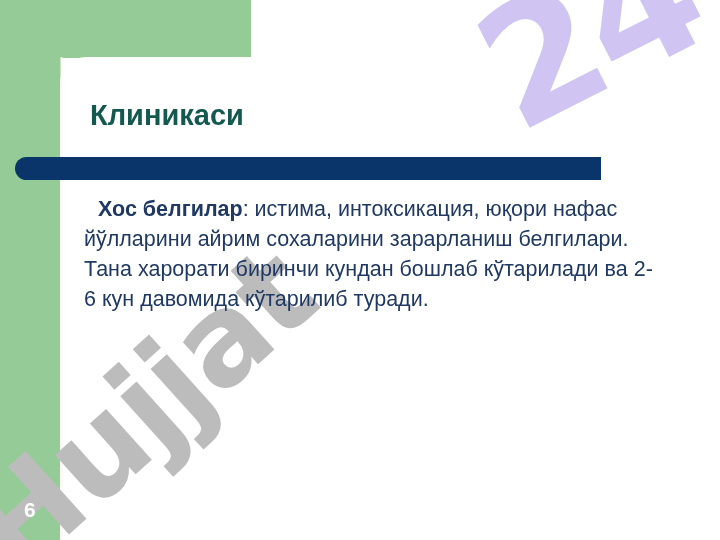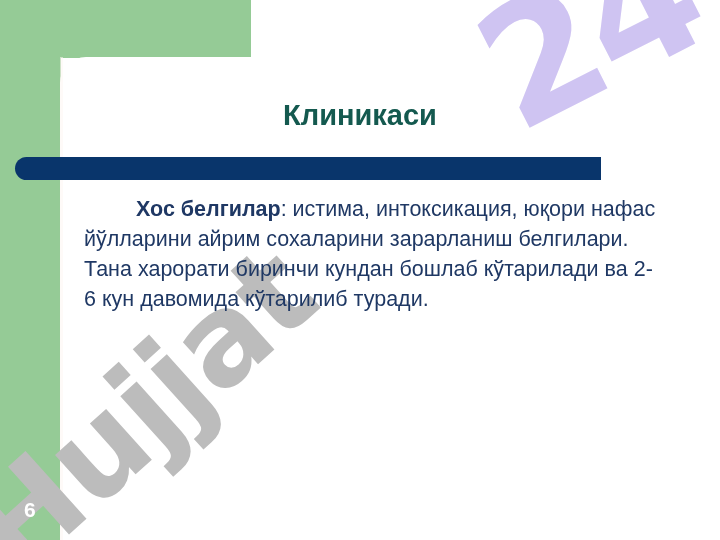--- a/index.html
+++ b/index.html
@@ -86,21 +86,20 @@
     letter-spacing: -2px;
     white-space: nowrap;
   }
 
   
   .slide-title {
     position: absolute;
     left: 90px;
     top: 100px;
     width: 540px;
-    text-align: center;
     font-family: "Liberation Sans", sans-serif;
     font-weight: 700;
     font-size: 29px;
     line-height: 1.1;
     color: #14594f;
     letter-spacing: 0px;
   }
   .divider-bar {
     position: absolute;
     left: 15px;
@@ -117,21 +116,20 @@
     top: 194px;
     width: 572px;
     font-family: "Liberation Sans", sans-serif;
     font-size: 21.5px;
     line-height: 30px;
     color: #1f3864;
     text-indent: 14px;
   }
   .body-text b {
     font-weight: 700;
-    margin-left: 38px;
   }
   .page-number {
     position: absolute;
     left: 24px;
     top: 498px;
     font-family: "Liberation Sans", sans-serif;
     font-weight: 700;
     font-size: 21px;
     color: #ffffff;
   }

